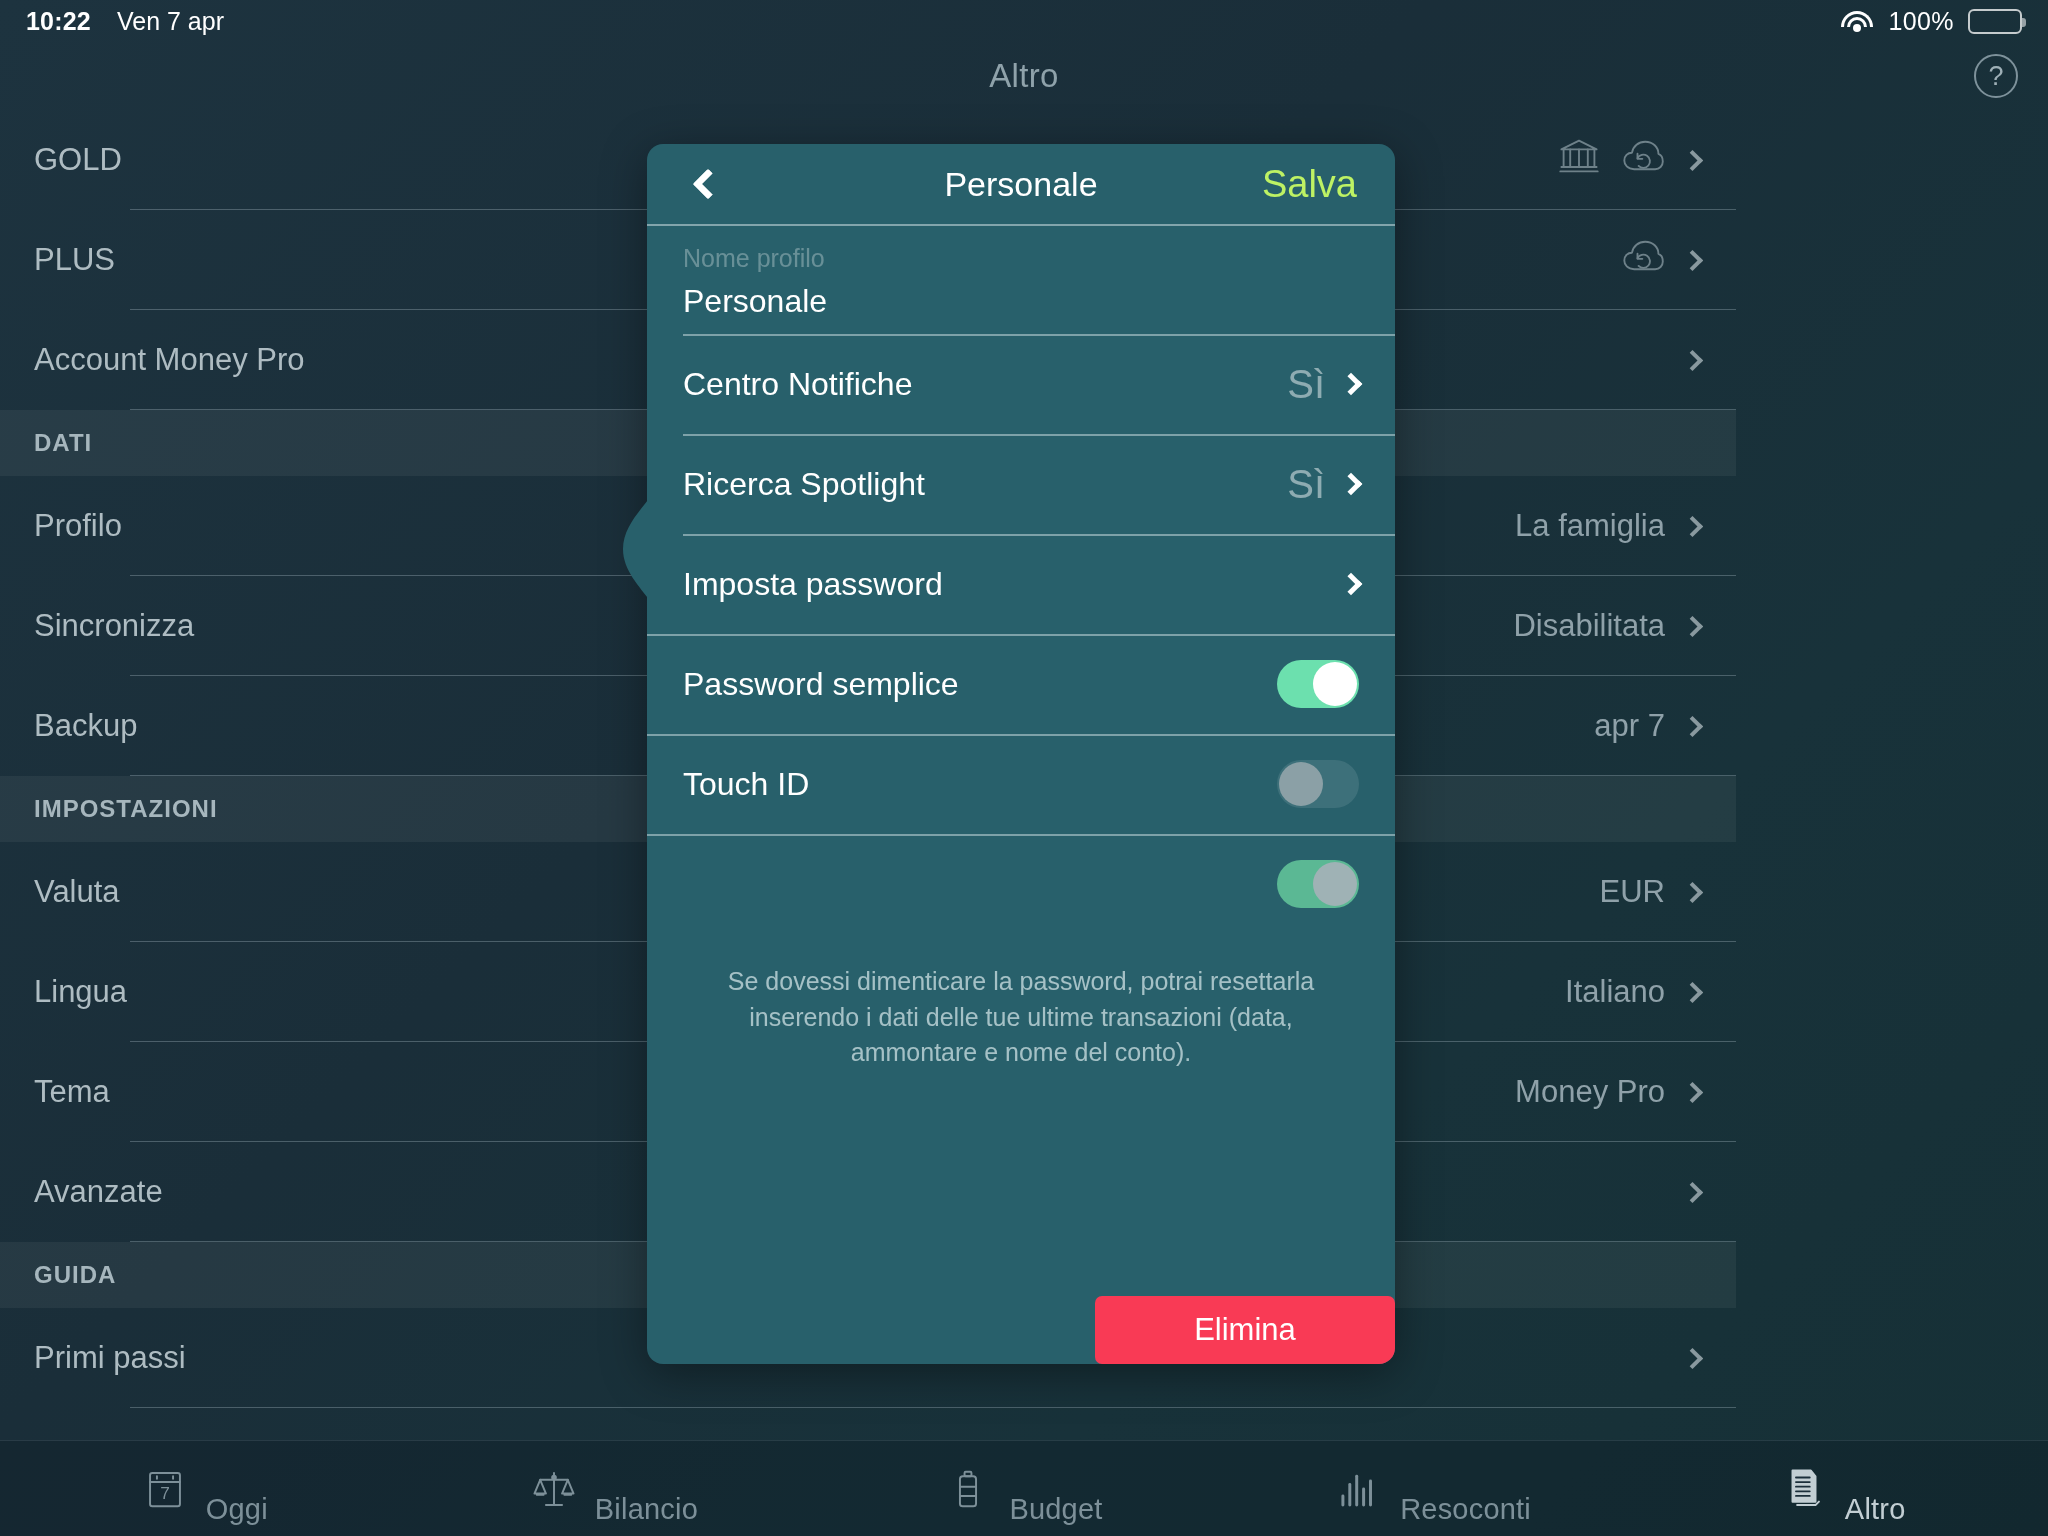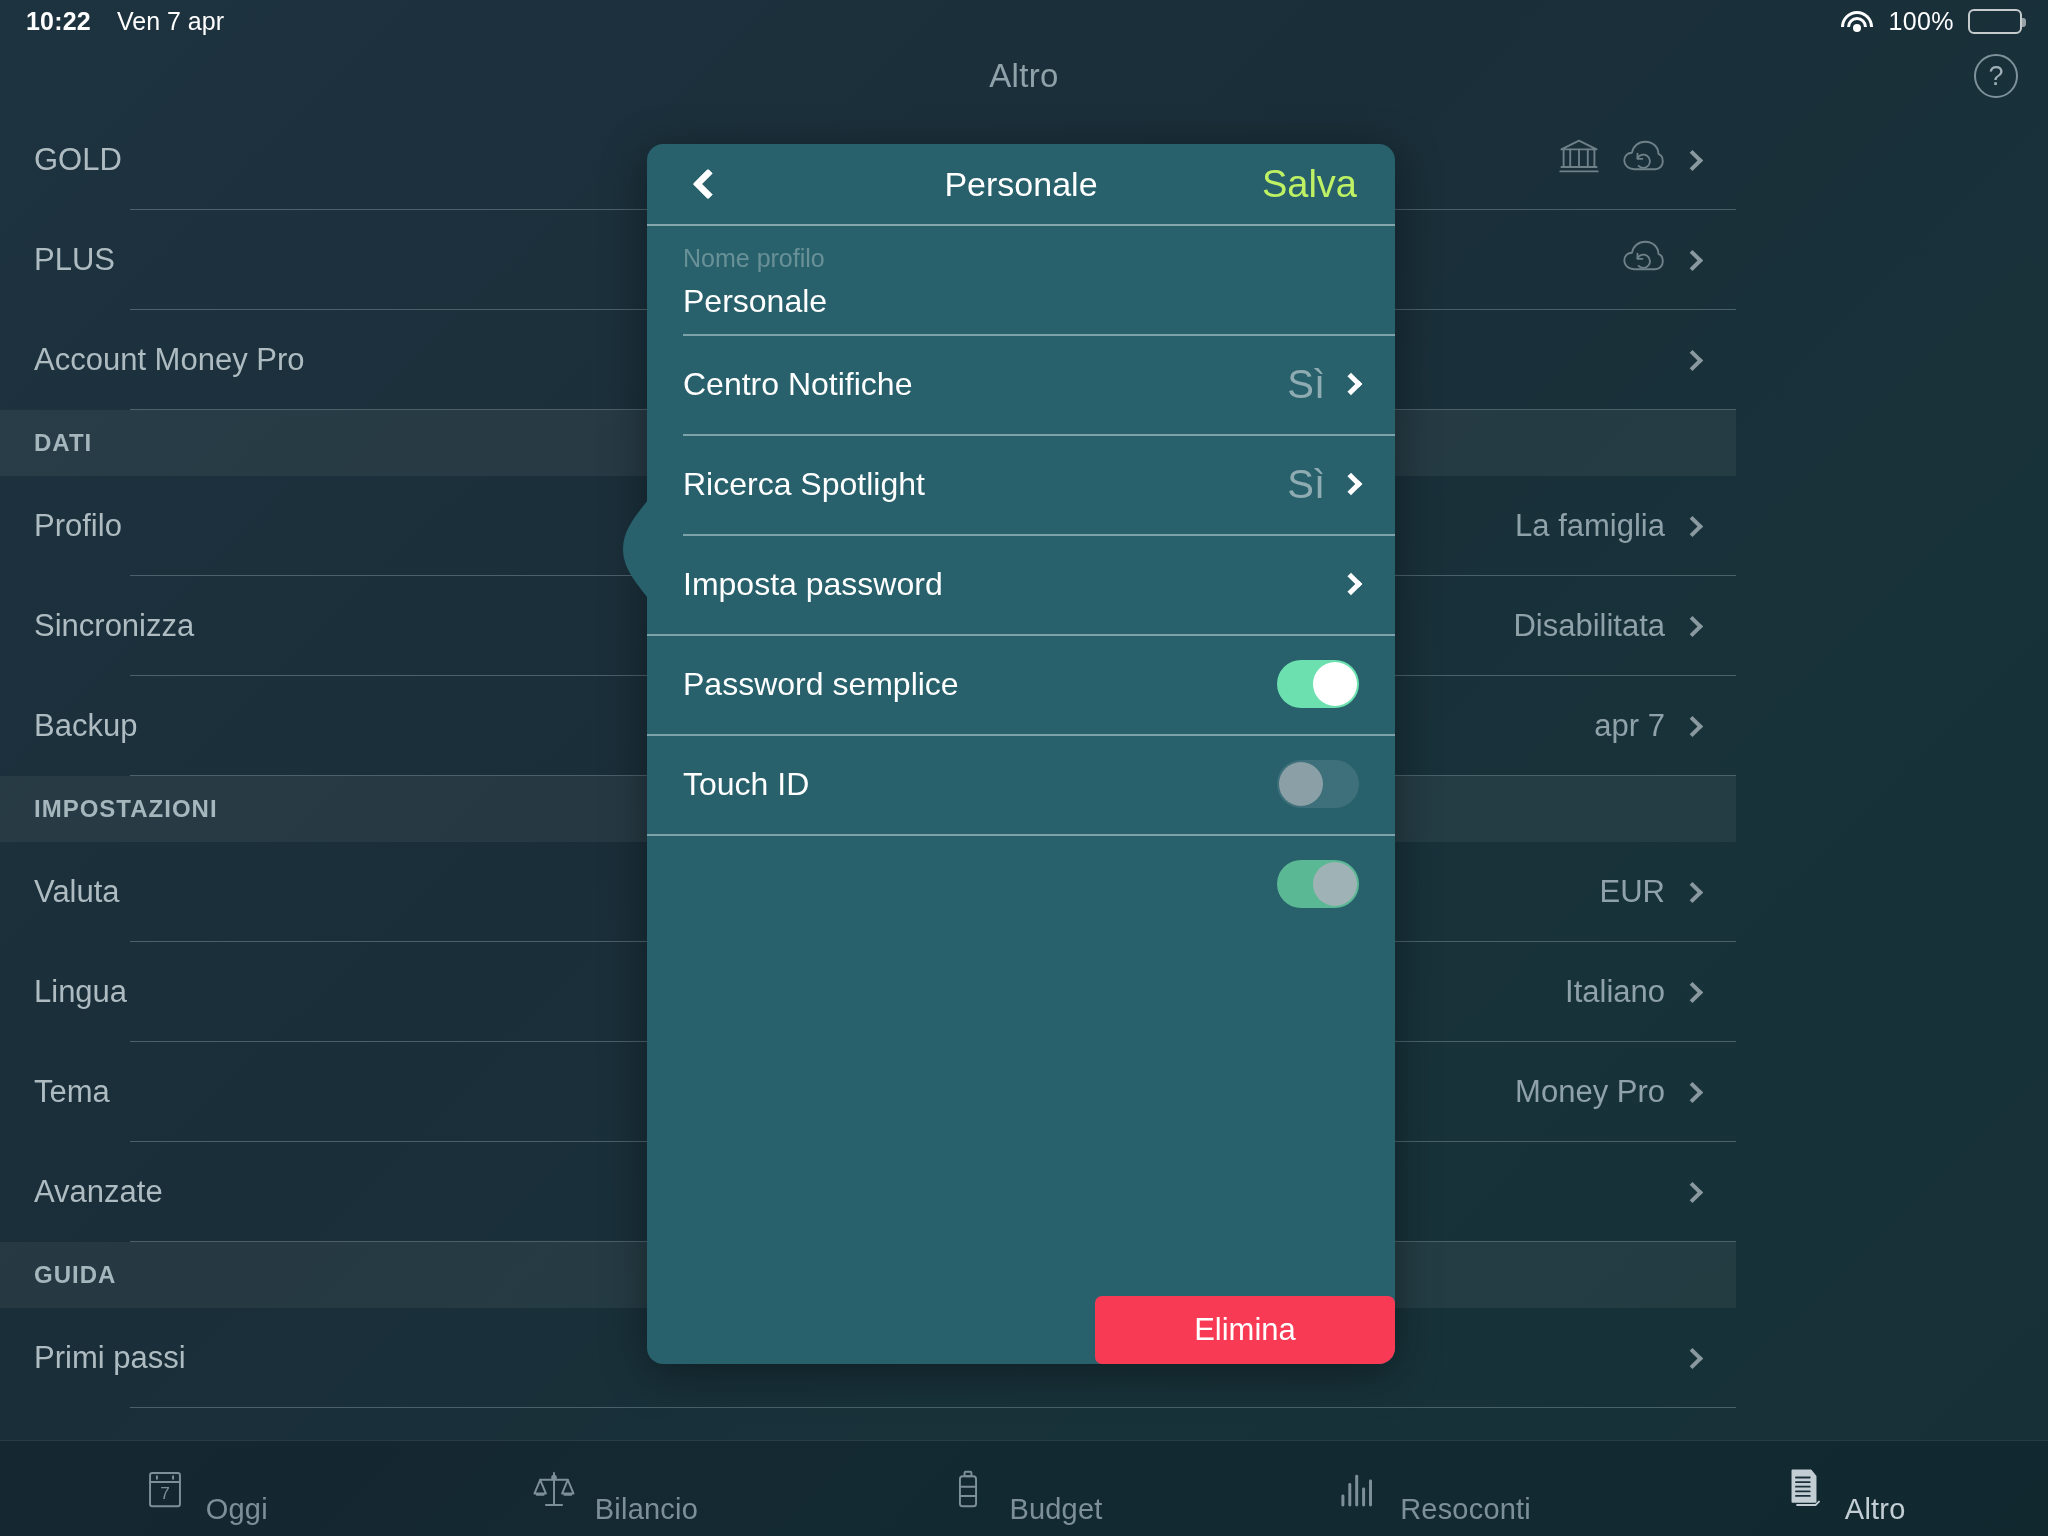--- a/index.html
+++ b/index.html
@@ -482,20 +482,21 @@
           <div class="mrow full">
             <div class="msep"></div>
             <div class="mright">
               <span class="toggle on-dim">
                 <span class="knob"></span>
               </span>
             </div>
           </div>
         </div>
 
+      <div class="foot-note">Se dovessi dimenticare la password, potrai resettarla inserendo i dati delle tue ultime transazioni (data, ammontare e nome del conto).</div>
 
       <div class="del-wrap">
         <button id="delete-btn">Elimina</button>
       </div>
 
     </div>
   </div>
 
 </div>
 

